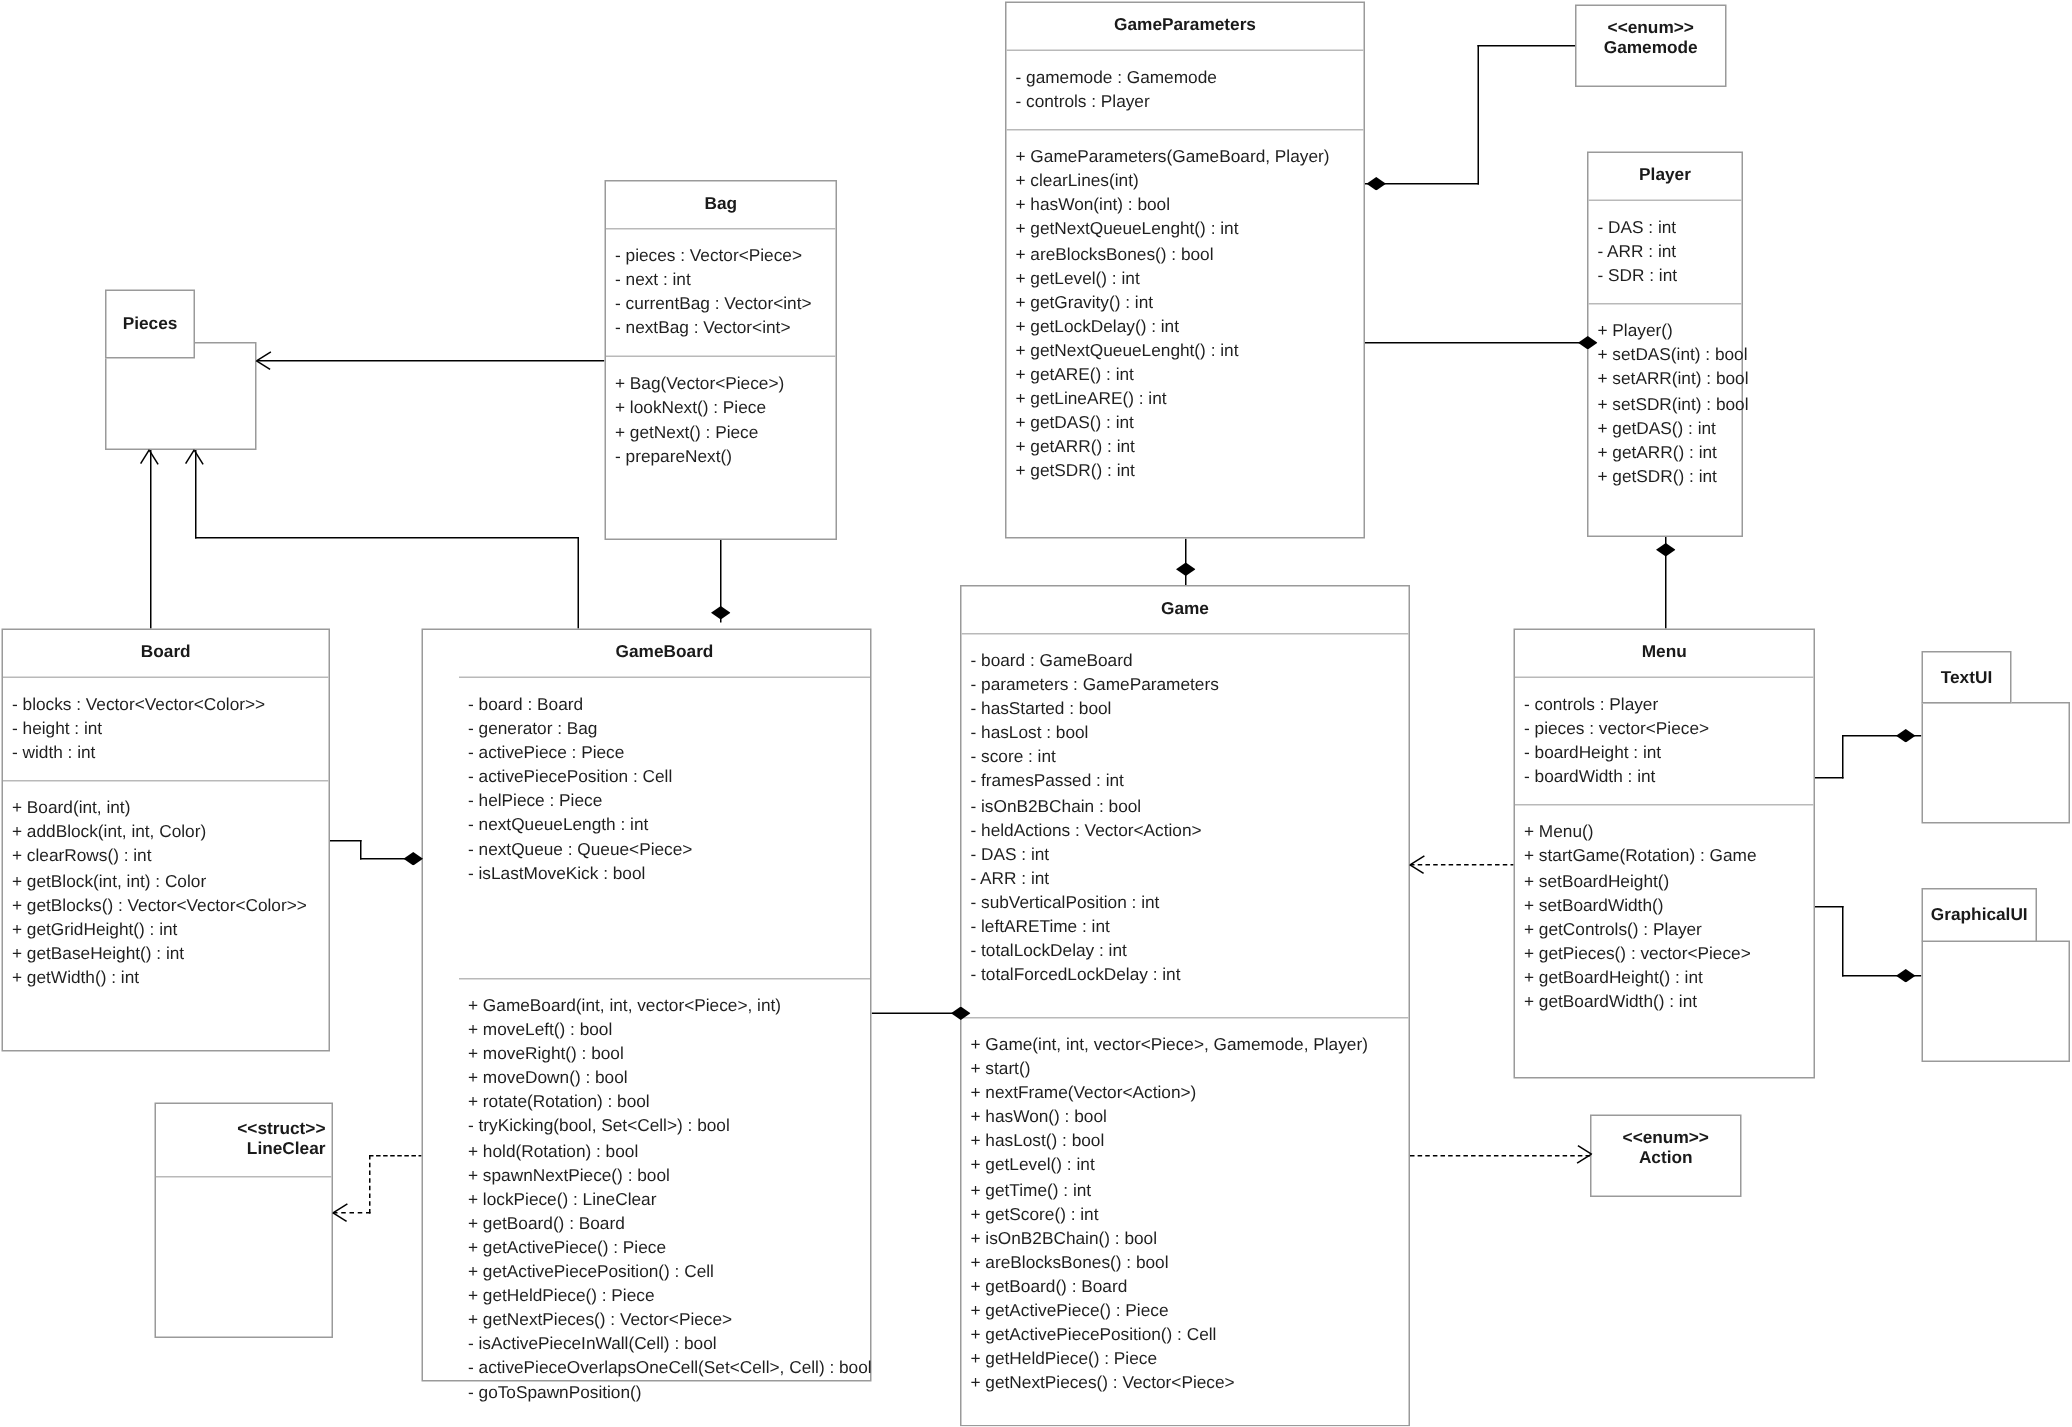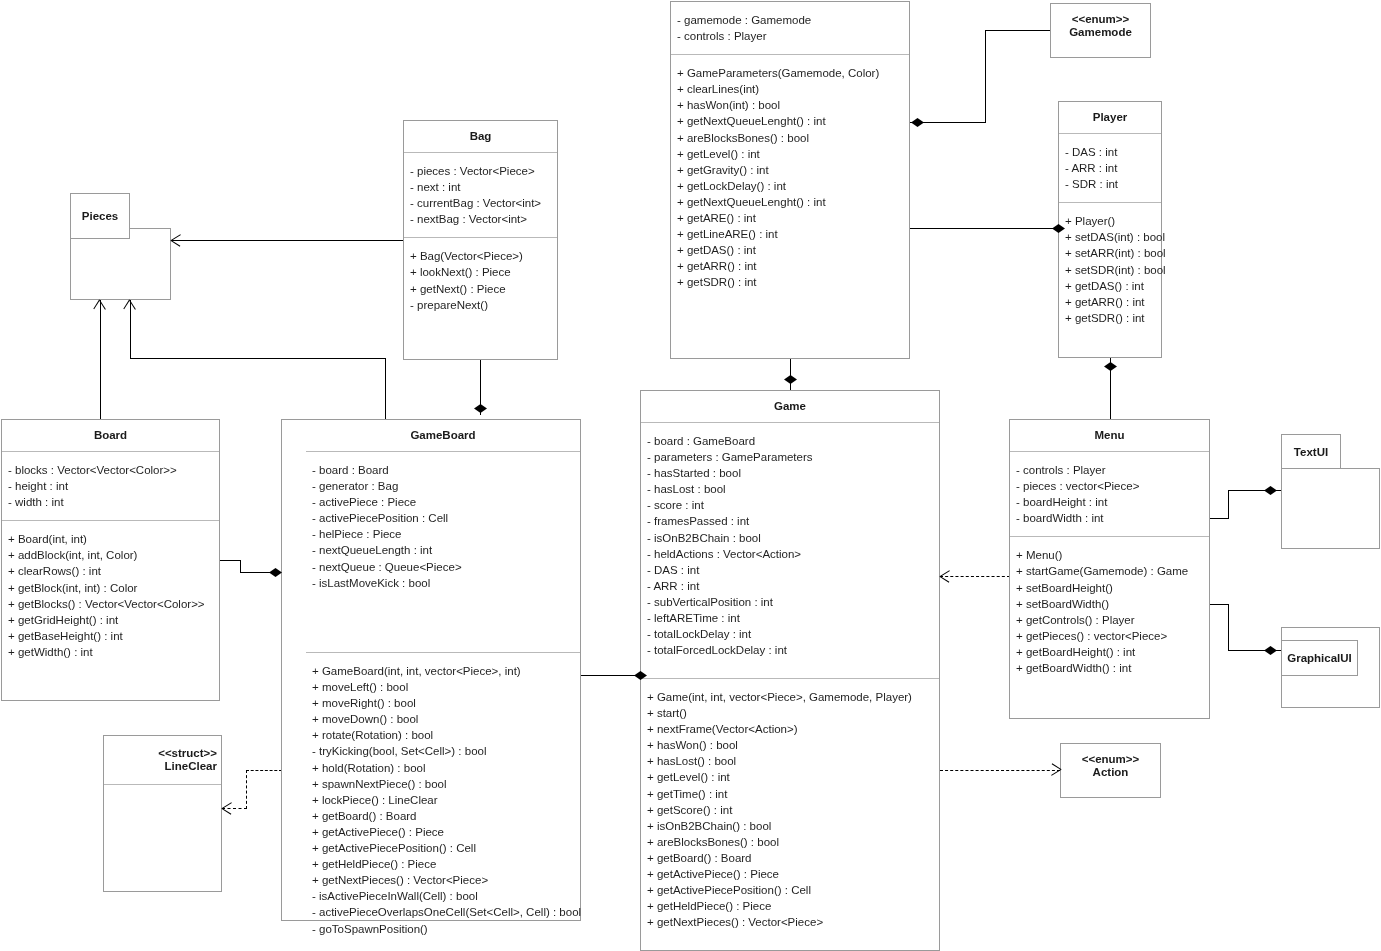--- a/index.html
+++ b/index.html
@@ -185,21 +185,21 @@
   <div class="tabbox-head" style="left:70px; top:193px; width:60px; height:46px;">
     <span>Pieces</span>
   </div>
 
   <div class="tabbox-body" style="left:1281px; top:468px; width:99px; height:81px;"></div>
   <div class="tabbox-head" style="left:1281px; top:434px; width:60px; height:35px;">
     <span>TextUI</span>
   </div>
 
   <div class="tabbox-body" style="left:1281px; top:627px; width:99px; height:81px;"></div>
-  <div class="tabbox-head" style="left:1281px; top:592px; width:77px; height:36px;margin-top:48px;">
+  <div class="tabbox-head" style="left:1281px; top:592px; width:77px; height:36px;">
     <span>GraphicalUI</span>
   </div>
 
   <div class="uml-class" style="left:1050px; top:3px; width:101px; height:55px;">
     <div class="uml-title no-rule">&lt;&lt;enum&gt;&gt;
 Gamemode</div>
   </div>
 
   <div class="uml-class" style="left:1060px; top:743px; width:101px; height:55px;">
     <div class="uml-title no-rule">&lt;&lt;enum&gt;&gt;
@@ -274,26 +274,27 @@
         <div class="row">+ getActivePiecePosition() : Cell</div>
         <div class="row">+ getHeldPiece() : Piece</div>
         <div class="row">+ getNextPieces() : Vector&lt;Piece&gt;</div>
         <div class="row">- isActivePieceInWall(Cell) : bool</div>
         <div class="row">- activePieceOverlapsOneCell(Set&lt;Cell&gt;, Cell) : bool</div>
         <div class="row">- goToSpawnPosition()</div>
       </div>
   </div>
 
   <div class="uml-class" style="left:670px; top:1px; width:240px; height:358px;">
+    <div class="uml-title">GameParameters</div>
     <div class="uml-compartment">
         <div class="row">- gamemode : Gamemode</div>
         <div class="row">- controls : Player</div>
       </div>
     <div class="uml-compartment">
-        <div class="row">+ GameParameters(Gamemode, Color)</div>
+        <div class="row">+ GameParameters(GameBoard, Player)</div>
         <div class="row">+ clearLines(int)</div>
         <div class="row">+ hasWon(int) : bool</div>
         <div class="row">+ getNextQueueLenght() : int</div>
         <div class="row">+ areBlocksBones() : bool</div>
         <div class="row">+ getLevel() : int</div>
         <div class="row">+ getGravity() : int</div>
         <div class="row">+ getLockDelay() : int</div>
         <div class="row">+ getNextQueueLenght() : int</div>
         <div class="row">+ getARE() : int</div>
         <div class="row">+ getLineARE() : int</div>
@@ -361,21 +362,21 @@
   <div class="uml-class" style="left:1009px; top:419px; width:201px; height:300px;">
     <div class="uml-title">Menu</div>
     <div class="uml-compartment">
         <div class="row">- controls : Player</div>
         <div class="row">- pieces : vector&lt;Piece&gt;</div>
         <div class="row">- boardHeight : int</div>
         <div class="row">- boardWidth : int</div>
       </div>
     <div class="uml-compartment">
         <div class="row">+ Menu()</div>
-        <div class="row">+ startGame(Gamemode) : Game</div>
+        <div class="row">+ startGame(Rotation) : Game</div>
         <div class="row">+ setBoardHeight()</div>
         <div class="row">+ setBoardWidth()</div>
         <div class="row">+ getControls() : Player</div>
         <div class="row">+ getPieces() : vector&lt;Piece&gt;</div>
         <div class="row">+ getBoardHeight() : int</div>
         <div class="row">+ getBoardWidth() : int</div>
       </div>
   </div>
 
 </div>

